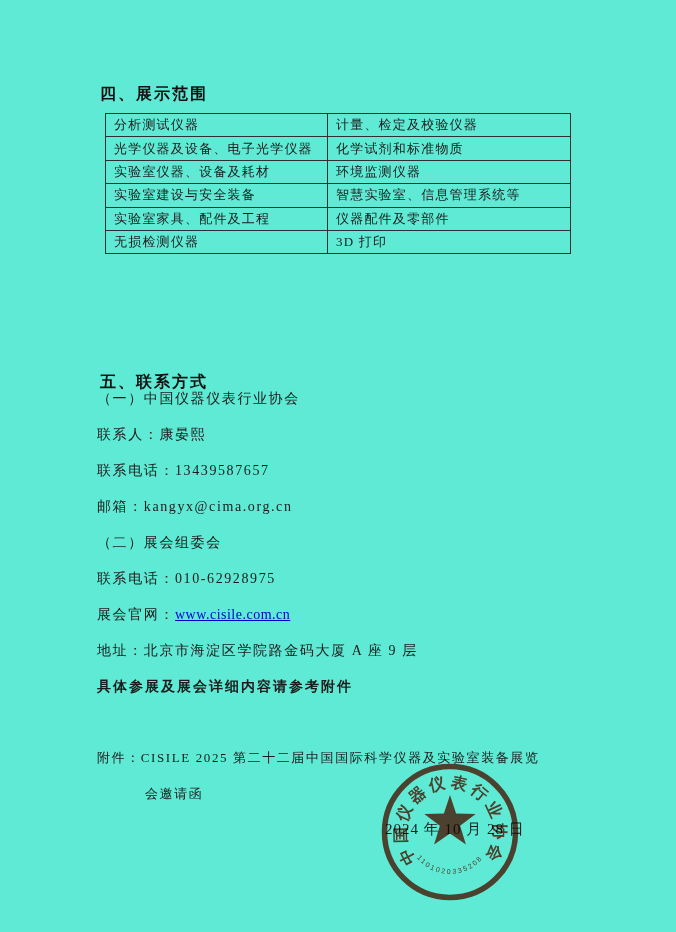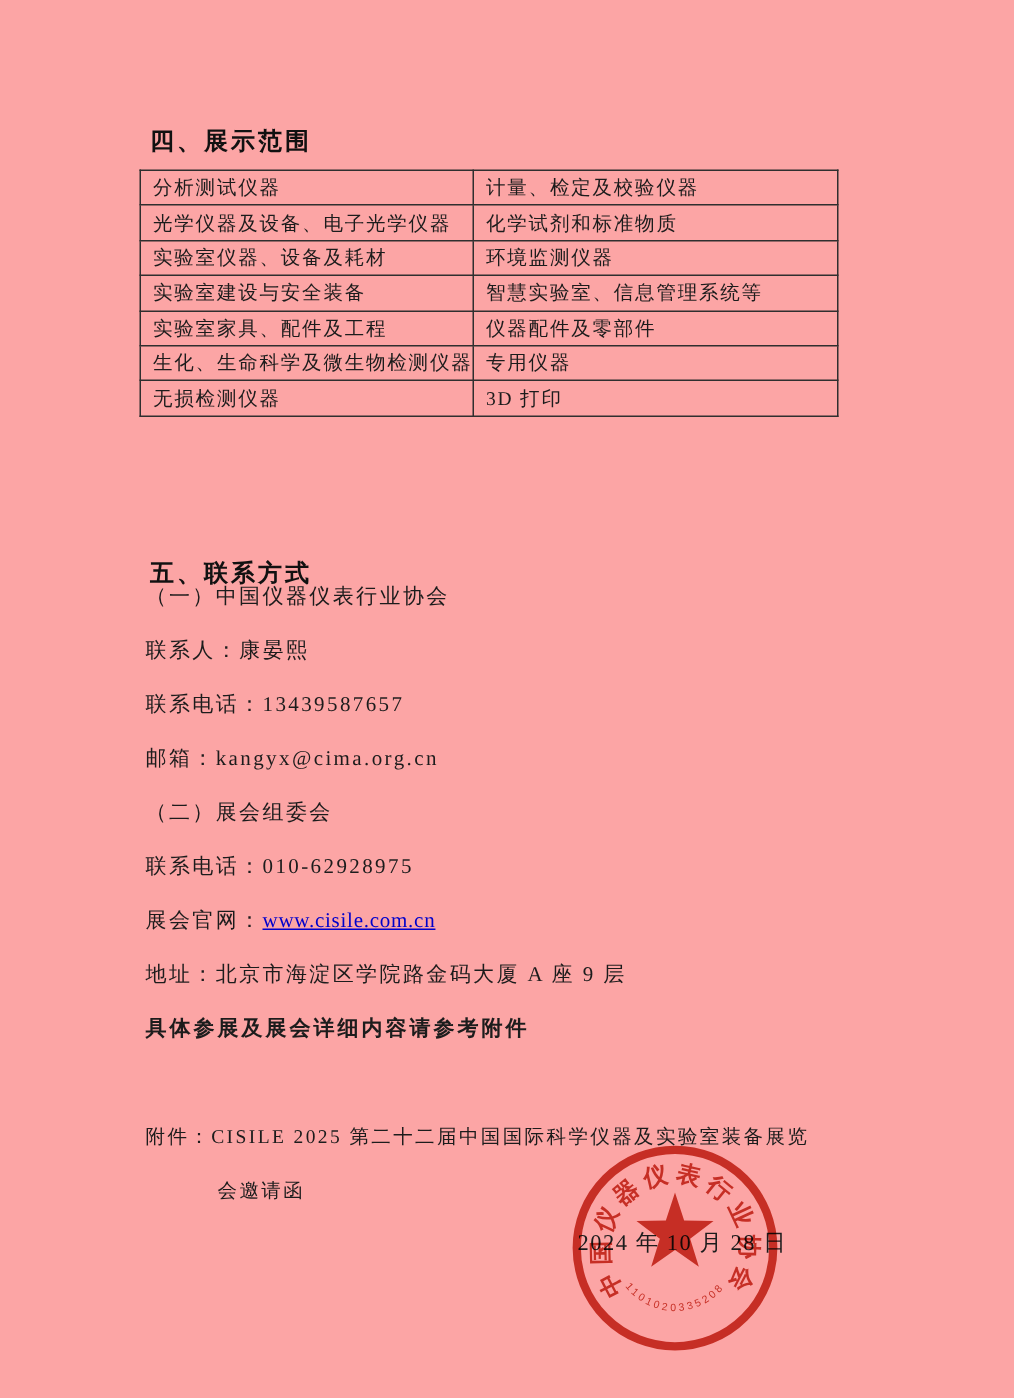--- a/index.html
+++ b/index.html
@@ -4,39 +4,39 @@
 <style>
   html, body {
     margin: 0;
     padding: 0;
     background: #ffffff;
   }
   .page {
     position: relative;
     width: 676px;
     height: 932px;
-    background: #fca5a5;
+    background: #5eead4;
     overflow: hidden;
     font-family: "Liberation Serif", "DejaVu Serif", serif;
     color: #1c1c1c;
   }
   .sec-heading {
     position: absolute;
     left: 100px;
     font-size: 16px;
     font-weight: bold;
     letter-spacing: 2px;
     color: #111111;
   }
   #heading-exhibition { top: 84px; }
   #heading-contact    { top: 356px; margin-top: 16px; }
 
   table.scope-table {
     position: absolute;
-    left: 93px;
+    left: 105px;
     top: 113px;
     width: 465px;
     border-collapse: collapse;
     table-layout: fixed;
     padding-left: 14px;
   }
   table.scope-table td {
     border: 1px solid #2f2f2f;
     height: 22.4px;
     font-size: 13px;
@@ -145,24 +145,20 @@
         <td>实验室仪器、设备及耗材</td>
         <td>环境监测仪器</td>
       </tr>
       <tr>
         <td>实验室建设与安全装备</td>
         <td>智慧实验室、信息管理系统等</td>
       </tr>
       <tr>
         <td>实验室家具、配件及工程</td>
         <td>仪器配件及零部件</td>
-      </tr>
-      <tr>
-        <td>生化、生命科学及微生物检测仪器</td>
-        <td>专用仪器</td>
       </tr>
       <tr>
         <td>无损检测仪器</td>
         <td>3D 打印</td>
       </tr>
     </tbody>
   </table>
 
   <div id="heading-contact" class="sec-heading">五、联系方式</div>
 

